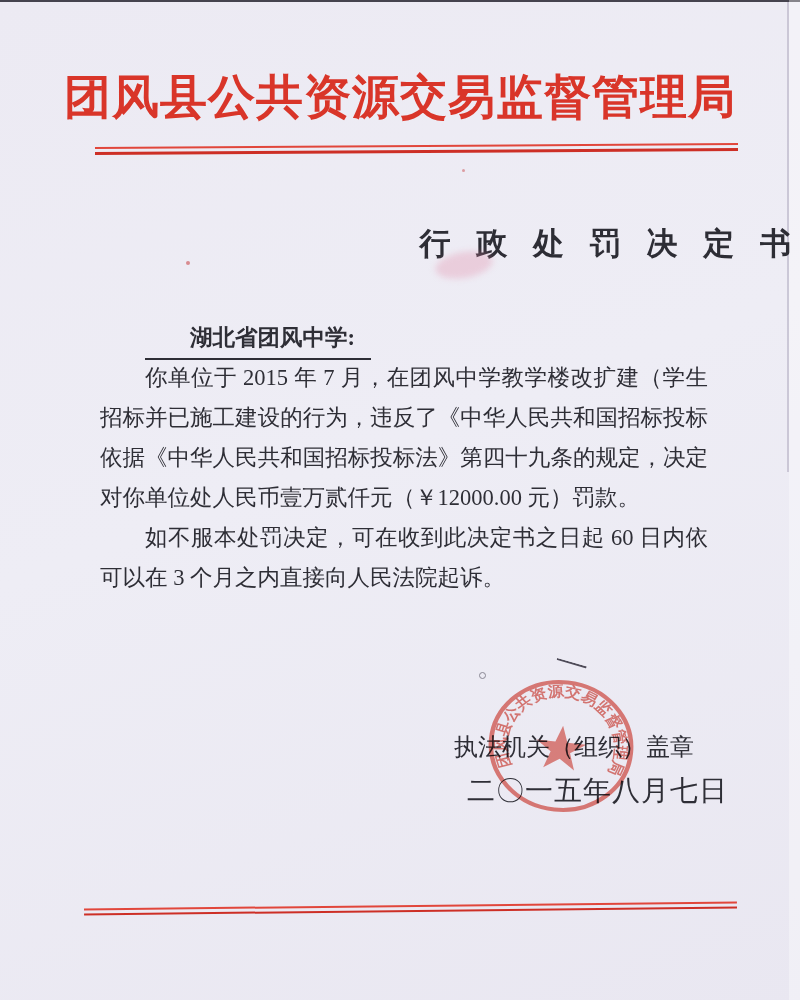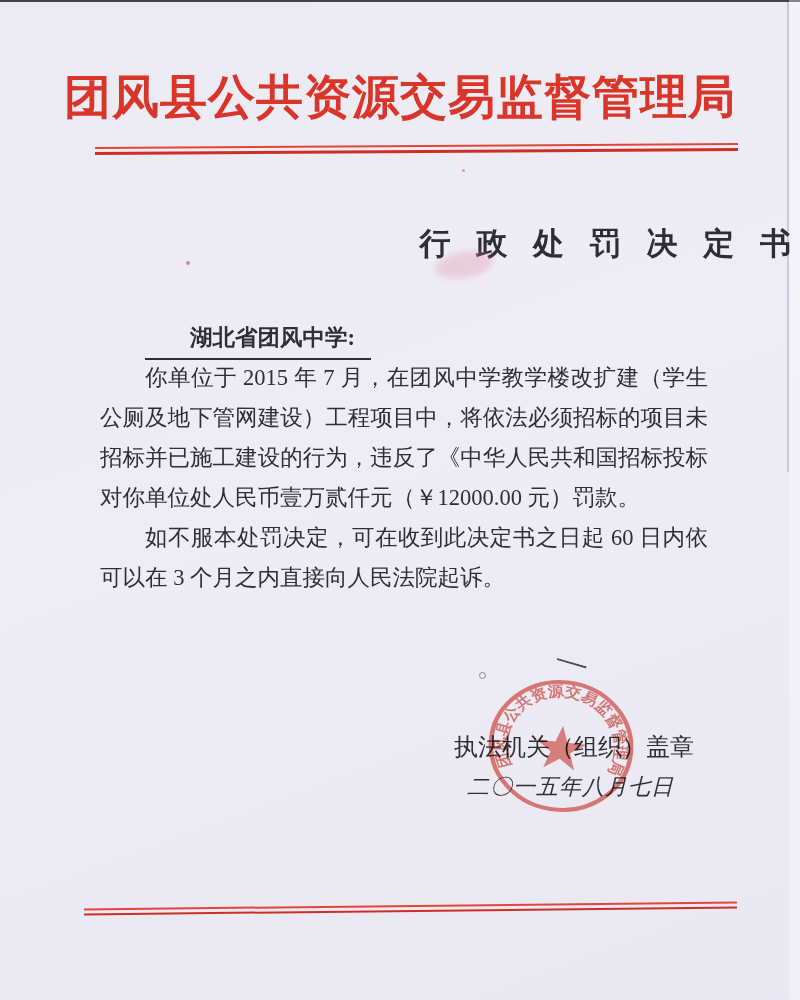--- a/index.html
+++ b/index.html
@@ -62,21 +62,21 @@
   .jline{white-space:normal;text-align:justify;text-align-last:justify;}
   .indent{text-indent:2em;}
   .end{text-align:right;text-align-last:left;}
   .salutation{font-weight:600;}
   .salutation span{border-bottom:2px solid #2e2e36;padding-right:16px;display:inline-block;}
 
   
   .sig-line{position:absolute;left:454px;top:731px;color:#2e2e36;
     font-size:24px;white-space:nowrap;}
   .date-line{position:absolute;left:467px;top:772px;color:#2e2e36;
-    font-size:22px;letter-spacing:1px;white-space:nowrap;font-style:italic;}
+    font-size:28px;letter-spacing:1px;white-space:nowrap;}
 
   
   .seal{position:absolute;left:483px;top:675px;width:156px;height:142px;
     transform:rotate(6deg);mix-blend-mode:multiply;opacity:.82;}
 </style>
 </head>
 <body>
 
 <div class="page">
 
@@ -93,22 +93,22 @@
 
   <div class="smudge"></div>
   <div class="dot dot-a"></div>
   <div class="dot dot-b"></div>
 
   <div class="body-text">
     <div class="bline indent salutation">
       <span>湖北省团风中学:</span>
     </div>
     <div class="bline jline indent">你单位于 2015 年 7 月，在团风中学教学楼改扩建（学生</div>
-    <div class="bline jline">公厕及地下管网建设）工程项目中，将依法必须招标的项目未</div>
     <div class="bline jline">招标并已施工建设的行为，违反了《中华人民共和国招标投标</div>
+    <div class="bline jline">依据《中华人民共和国招标投标法》第四十九条的规定，决定</div>
     <div class="bline end">对你单位处人民币壹万贰仟元（￥12000.00 元）罚款。</div>
     <div class="bline jline indent">如不服本处罚决定，可在收到此决定书之日起 60 日内依</div>
     <div class="bline end">可以在 3 个月之内直接向人民法院起诉。</div>
   </div>
 
   <div class="pen-mark"></div>
   <div class="ring-mark"></div>
 
   <div class="sig-line">执法机关（组织）盖章</div>
   <div class="date-line">二〇一五年八月七日</div>

